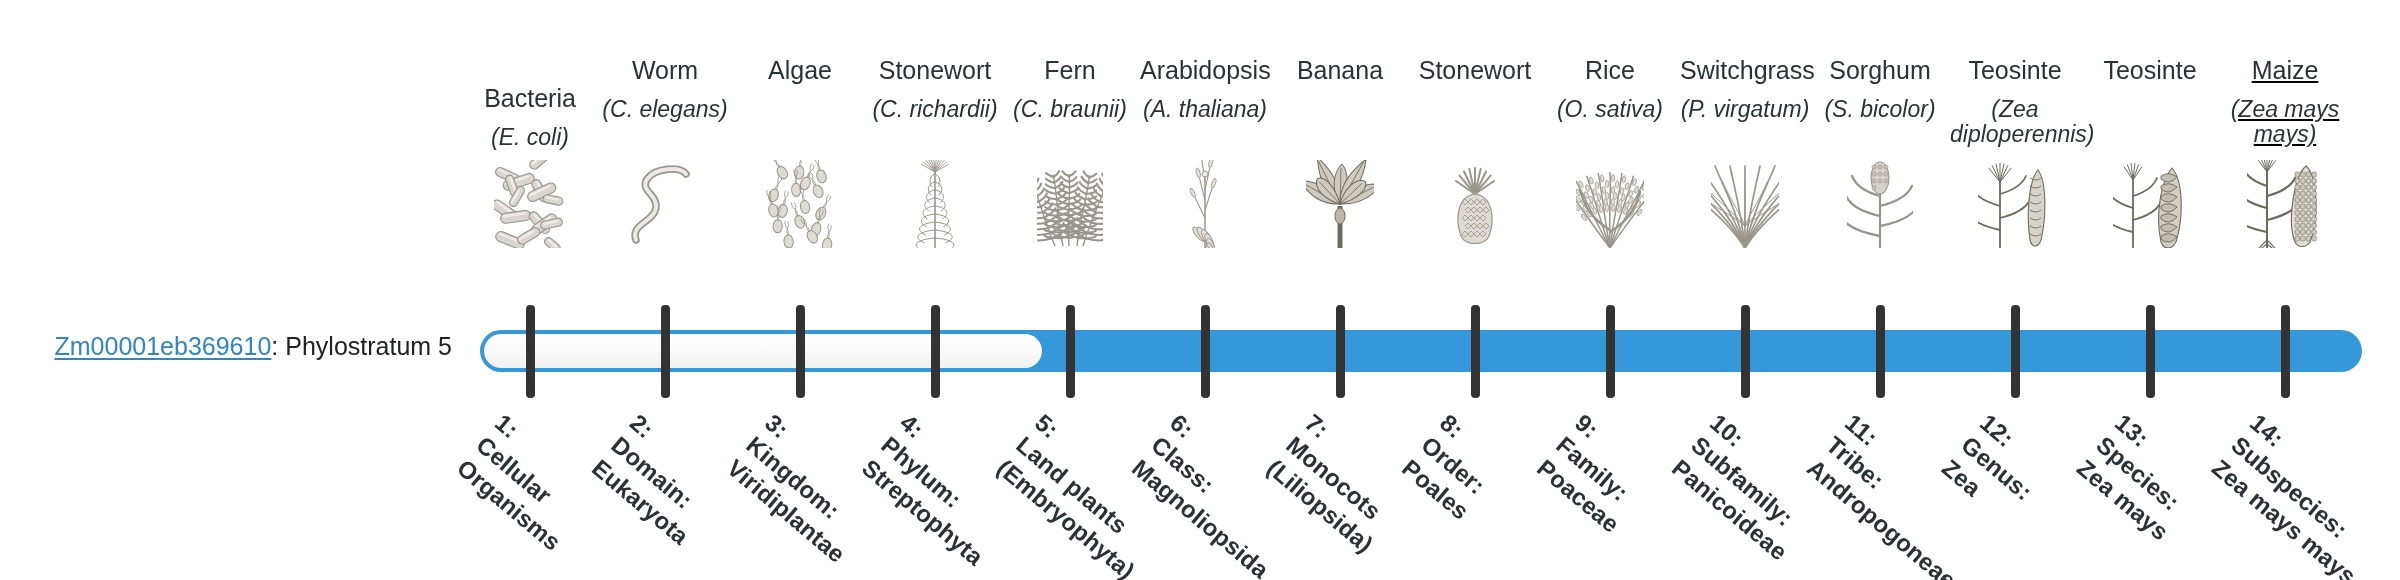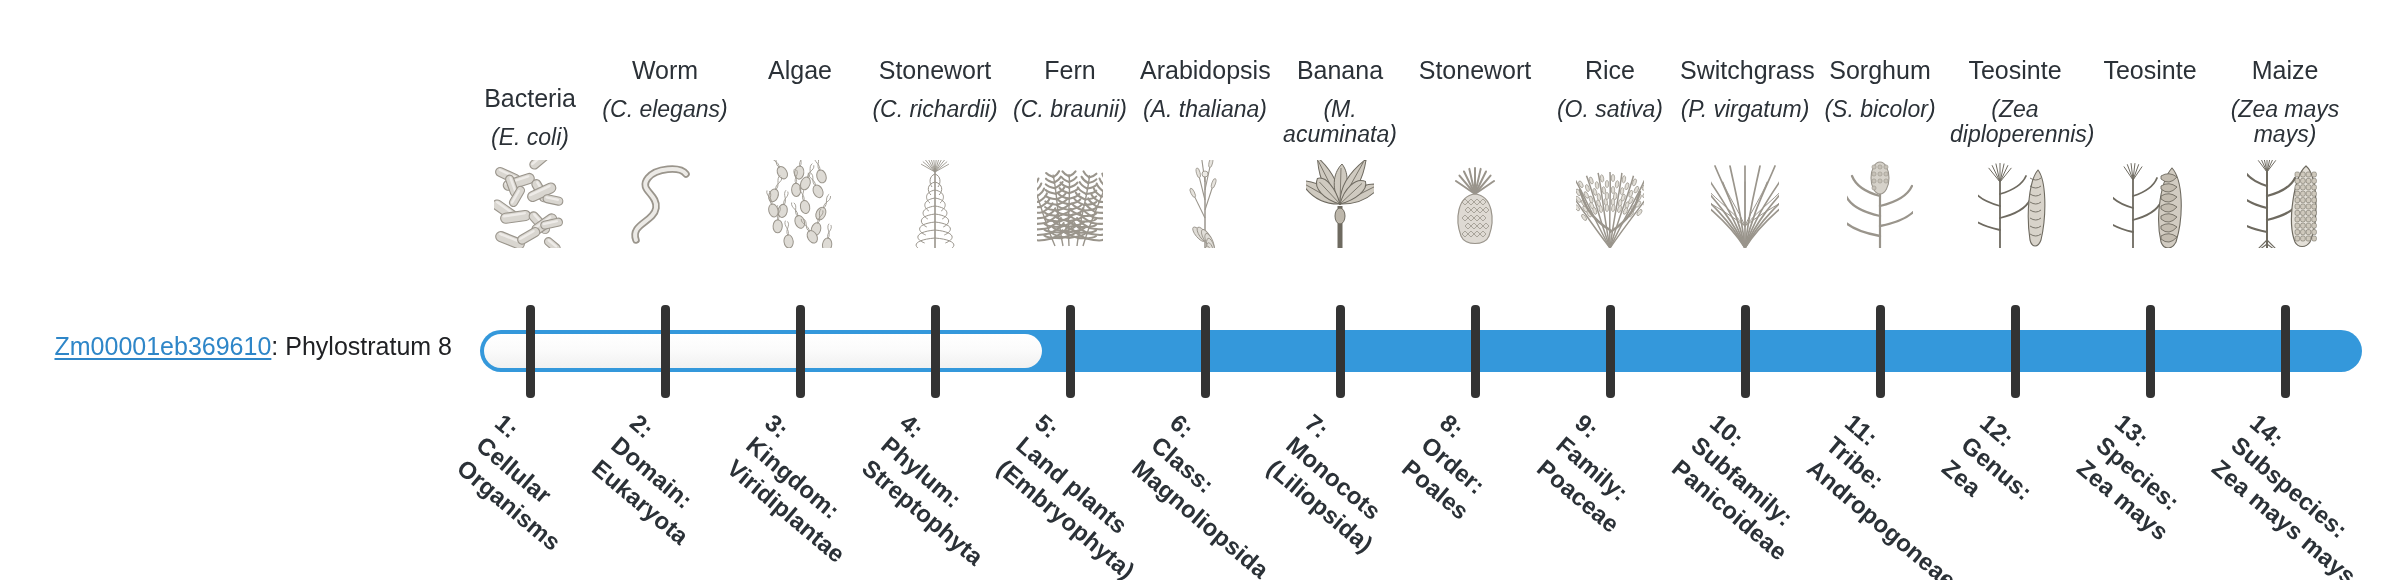--- a/index.html
+++ b/index.html
@@ -120,21 +120,21 @@
     display: block;
     -webkit-text-stroke: 3.5px #ffffff;
   }
 </style>
 </head>
 <body>
 
 <div id="root">
 
   <div id="gene-label">
-    <span class="gene-id">Zm00001eb369610</span><span>: </span><span>Phylostratum 8</span>
+    <span class="gene-id">Zm00001eb369610</span><span>: </span><span>Phylostratum 5</span>
   </div>
 
   <div id="species-headers">
       <div class="species-col" style="left: 465px; width: 130px; margin-top: 28px;">
         <div class="species-common">Bacteria</div>
         <div class="species-latin">(E. coli)</div>
       </div>
       <div class="species-col" style="left: 600px; width: 130px;">
         <div class="species-common">Worm</div>
         <div class="species-latin">(C. elegans)</div>
@@ -149,21 +149,20 @@
       <div class="species-col" style="left: 1005px; width: 130px;">
         <div class="species-common">Fern</div>
         <div class="species-latin">(C. braunii)</div>
       </div>
       <div class="species-col" style="left: 1140px; width: 130px;">
         <div class="species-common">Arabidopsis</div>
         <div class="species-latin">(A. thaliana)</div>
       </div>
       <div class="species-col" style="left: 1275px; width: 130px;">
         <div class="species-common">Banana</div>
-        <div class="species-latin">(M. acuminata)</div>
       </div>
       <div class="species-col" style="left: 1410px; width: 130px;">
         <div class="species-common">Stonewort</div>
       </div>
       <div class="species-col" style="left: 1545px; width: 130px;">
         <div class="species-common">Rice</div>
         <div class="species-latin">(O. sativa)</div>
       </div>
       <div class="species-col" style="left: 1680px; width: 130px;">
         <div class="species-common">Switchgrass</div>
@@ -173,21 +172,21 @@
         <div class="species-common">Sorghum</div>
         <div class="species-latin">(S. bicolor)</div>
       </div>
       <div class="species-col" style="left: 1950px; width: 130px;">
         <div class="species-common">Teosinte</div>
         <div class="species-latin">(Zea diploperennis)</div>
       </div>
       <div class="species-col" style="left: 2085px; width: 130px;">
         <div class="species-common">Teosinte</div>
       </div>
-      <div class="species-col" style="left: 2220px; width: 130px;">
+      <div class="species-col" style="left: 2220px; width: 130px; text-decoration: underline;">
         <div class="species-common">Maize</div>
         <div class="species-latin">(Zea mays mays)</div>
       </div>
     </div>
 
   <div id="organism-row">
       <div class="organism-art" style="left: 465px; width: 130px;">
         <svg width="72" height="88" viewBox="0 0 72 88">
           <rect x="0" y="0" width="72" height="88" fill="#ffffff"></rect>
           <g transform="translate(4,6) rotate(25)">

